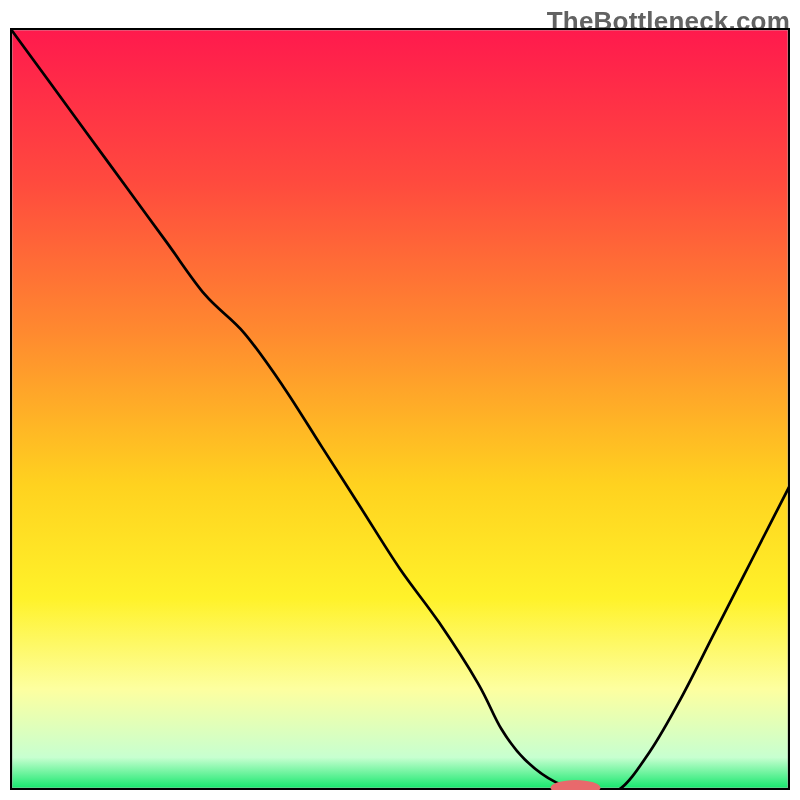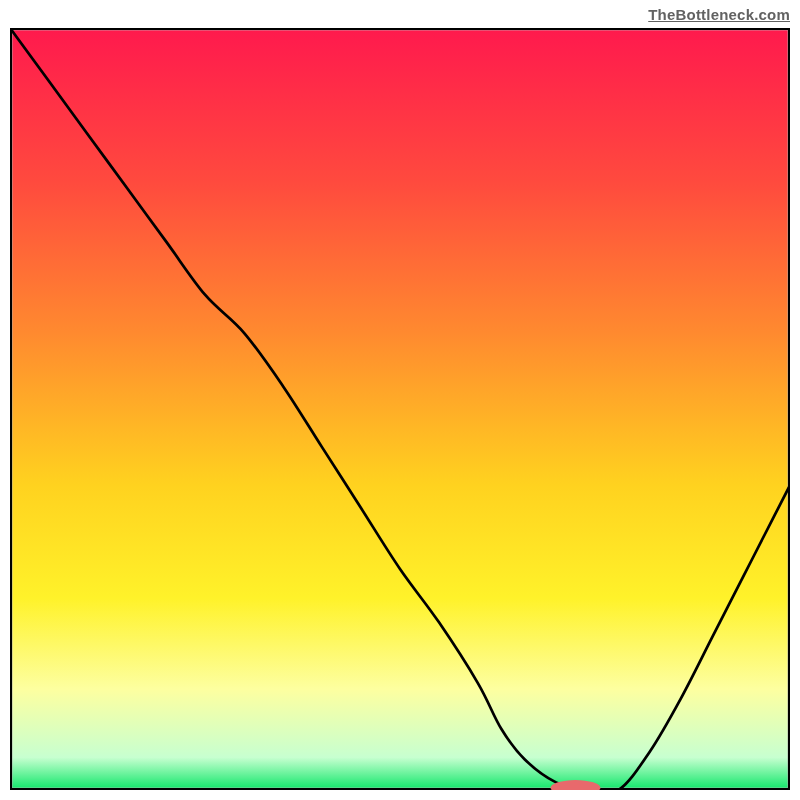--- a/index.html
+++ b/index.html
@@ -8,25 +8,24 @@
     background: #fff;
     width: 800px;
     height: 800px;
     position: relative;
     font-family: Arial, Helvetica, sans-serif;
   }
   .watermark {
     position: absolute;
     top: 6px;
     right: 10px;
-    font-size: 15px;
+    font-size: 26px;
     font-weight: 600;
     color: #626262;
     letter-spacing: 0.2px;
-    text-decoration: underline;
   }
   .plot {
     position: absolute;
     left: 10px;
     top: 28px;
     width: 780px;
     height: 762px;
   }
 </style>
 </head>

